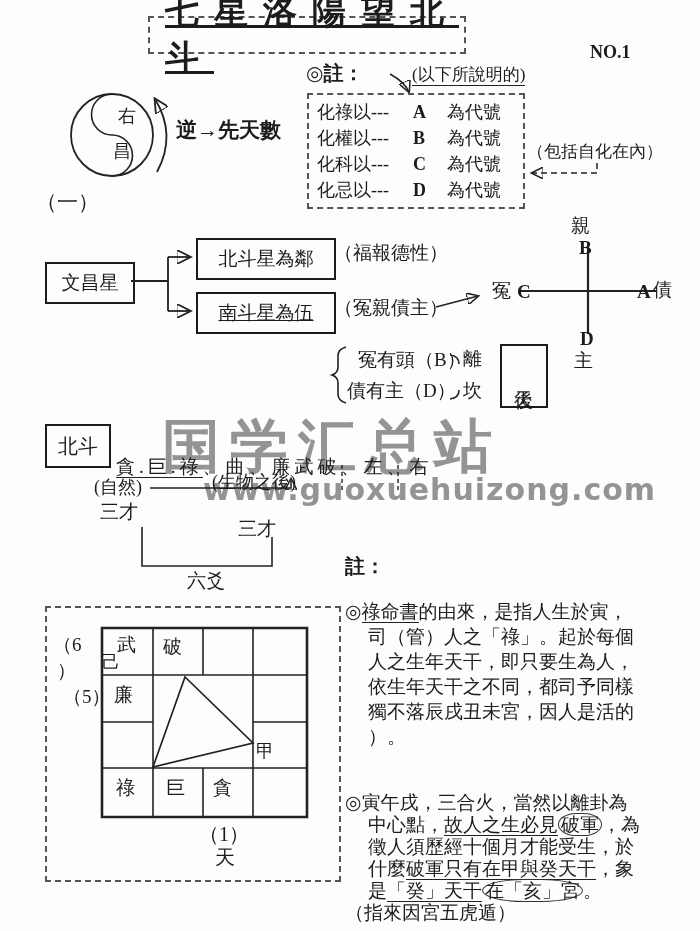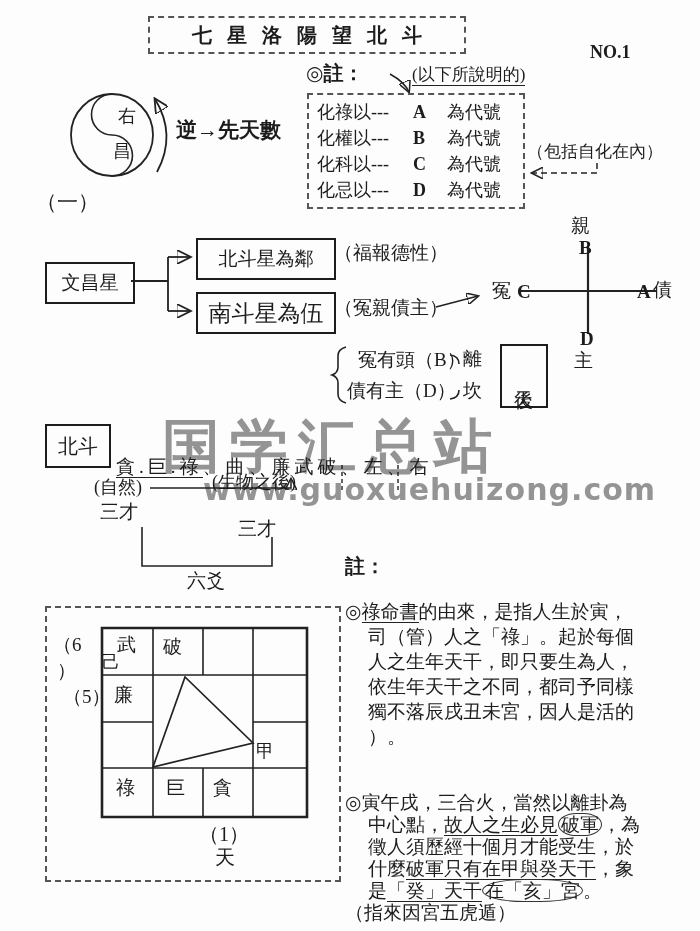--- a/index.html
+++ b/index.html
@@ -11,21 +11,21 @@
   .txt{position:absolute;white-space:nowrap;z-index:3;line-height:1.25;}
   .b{font-weight:bold;}
   .u{border-bottom:1.6px solid #222;}
   .circ{border:1.5px solid #333;border-radius:50%/60%;padding:0 2px;}
   .box{position:absolute;border:2px solid #1c1c1c;display:flex;align-items:center;justify-content:center;z-index:3;background:transparent;}
   .dashedbox{position:absolute;border:2px dashed #555;z-index:2;}
   svg.overlay{position:absolute;left:0;top:0;z-index:2;pointer-events:none;}
   svg.overlay path, svg.overlay circle, svg.overlay line{stroke:#222;fill:none;}
   
   #title-box{left:148px;top:16px;width:318px;height:38px;display:flex;align-items:center;justify-content:center;
-    font-size:20px;font-weight:bold;letter-spacing:15px;padding-left:15px;box-sizing:border-box;}
+    font-size:34px;font-weight:bold;letter-spacing:15px;padding-left:15px;box-sizing:border-box;text-decoration:underline;}
   
   #codes-box{left:307px;top:93px;width:218px;height:116px;display:flex;flex-direction:column;justify-content:space-around;padding:4px 8px;box-sizing:border-box;}
   .code-row{display:flex;font-size:18px;align-items:baseline;z-index:3;}
   .code-row .pfx{width:96px;}
   .code-row .ltr{width:34px;font-weight:bold;}
   
   .para{position:absolute;left:345px;width:354px;z-index:3;font-size:19px;}
   #para1{top:599px;}#para1 .pline{line-height:25px;height:25px;}
   #para2{top:792px;}#para2 .pline{line-height:22px;height:22px;}
   .pline{white-space:nowrap;}
@@ -104,21 +104,21 @@
   </div>
   <div class="txt" style="left:527px;top:141px;font-size:17px;">（包括自化在內）</div>
 
   <div class="txt" style="left:118px;top:105px;font-size:18px;">右</div>
   <div class="txt" style="left:113px;top:140px;font-size:18px;">昌</div>
   <div class="txt b" style="left:176px;top:117px;font-size:21px;">逆→先天數</div>
   <div class="txt" style="left:36px;top:189px;font-size:21px;">（一）</div>
 
   <div class="box" style="left:45px;top:262px;width:86px;height:38px;font-size:19px;">文昌星</div>
   <div class="box" style="left:196px;top:238px;width:136px;height:38px;font-size:19px;">北斗星為鄰</div>
-  <div class="box" style="left:196px;top:292px;width:136px;height:38px;font-size:23px;">南斗星為伍</div>
+  <div class="box" style="left:196px;top:292px;width:136px;height:38px;font-size:19px;text-decoration:underline;">南斗星為伍</div>
   <div class="txt" style="left:334px;top:240px;font-size:19px;width:125px;white-space:normal;line-height:26px;">（福報德性）</div>
   <div class="txt" style="left:334px;top:295px;font-size:19px;width:125px;white-space:normal;line-height:26px;">（冤親債主）</div>
 
   <div class="txt" style="left:571px;top:214px;font-size:19px;">親</div>
   <div class="txt b" style="left:579px;top:236px;font-size:19px;">B</div>
   <div class="txt" style="left:492px;top:279px;font-size:19px;">冤</div>
   <div class="txt b" style="left:517px;top:280px;font-size:19px;">C</div>
   <div class="txt b" style="left:637px;top:280px;font-size:19px;">A</div>
   <div class="txt" style="left:653px;top:278px;font-size:19px;">債</div>
   <div class="txt b" style="left:580px;top:327px;font-size:19px;">D</div>

